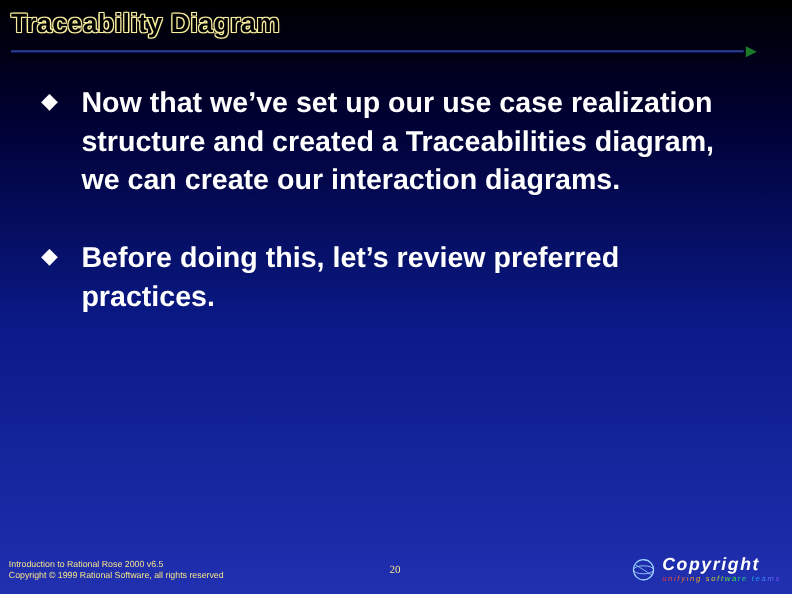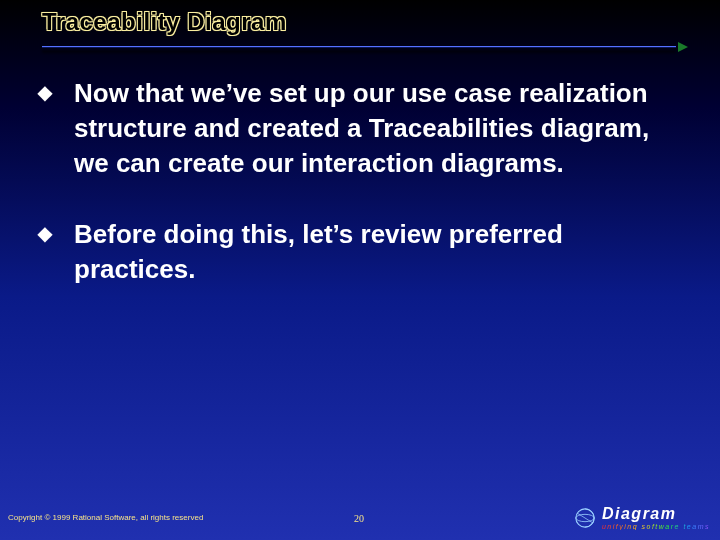--- a/index.html
+++ b/index.html
@@ -5,21 +5,20 @@
   * { margin: 0; padding: 0; box-sizing: border-box; }
   html, body { width: 720px; height: 540px; overflow: hidden; }
   body {
     font-family: Arial, Helvetica, sans-serif;
     background: linear-gradient(to bottom, #000000 0%, #000033 20%, #0a1a88 55%, #2030b0 100%);
     color: #ffffff;
     position: relative;
   }
   .title-bar {
     padding: 8px 4px 2px 10px;
-    margin-left: 32px;
   }
   .title {
     font-size: 24px;
     font-weight: 900;
     color: #000000;
     text-shadow:
       -1px -1px 0 #faeea0,
        1px -1px 0 #faeea0,
       -1px  1px 0 #faeea0,
        1px  1px 0 #faeea0,
@@ -154,30 +153,31 @@
     <div class="bullet-text">Now that we’ve set up our use case realization structure and created a Traceabilities diagram, we can create our interaction diagrams.</div>
   </div>
   <div class="bullet-item">
     <div class="bullet">◆</div>
     <div class="bullet-text">Before doing this, let’s review preferred practices.</div>
   </div>
 </div>
 
 <div class="footer">
   <div class="footer-left">
+    <div>Introduction to Rational Rose 2000 v6.5</div>
     <div>Copyright © 1999 Rational Software, all rights reserved</div>
   </div>
   <div class="footer-center">20</div>
   <div class="footer-right">
     <div class="logo-mark">
       <svg viewBox="0 0 24 24">
         <circle cx="12" cy="12" r="10" fill="none" stroke="#9acfff" stroke-width="1.2"></circle>
         <ellipse cx="12" cy="12" rx="10" ry="4" fill="none" stroke="#9acfff" stroke-width="0.9"></ellipse>
         <path d="M12 2 A10 10 0 0 1 12 22" fill="none" stroke="#9acfff" stroke-width="0.9"></path>
         <path d="M4 7 Q12 12 20 17" fill="none" stroke="#9acfff" stroke-width="0.8"></path>
       </svg>
     </div>
     <div class="logo-text">
-      <div class="logo-name">Diagram</div>
+      <div class="logo-name">Copyright</div>
       <div class="logo-tag">unifying software teams</div>
     </div>
   </div>
 </div>
 
 </body></html>

